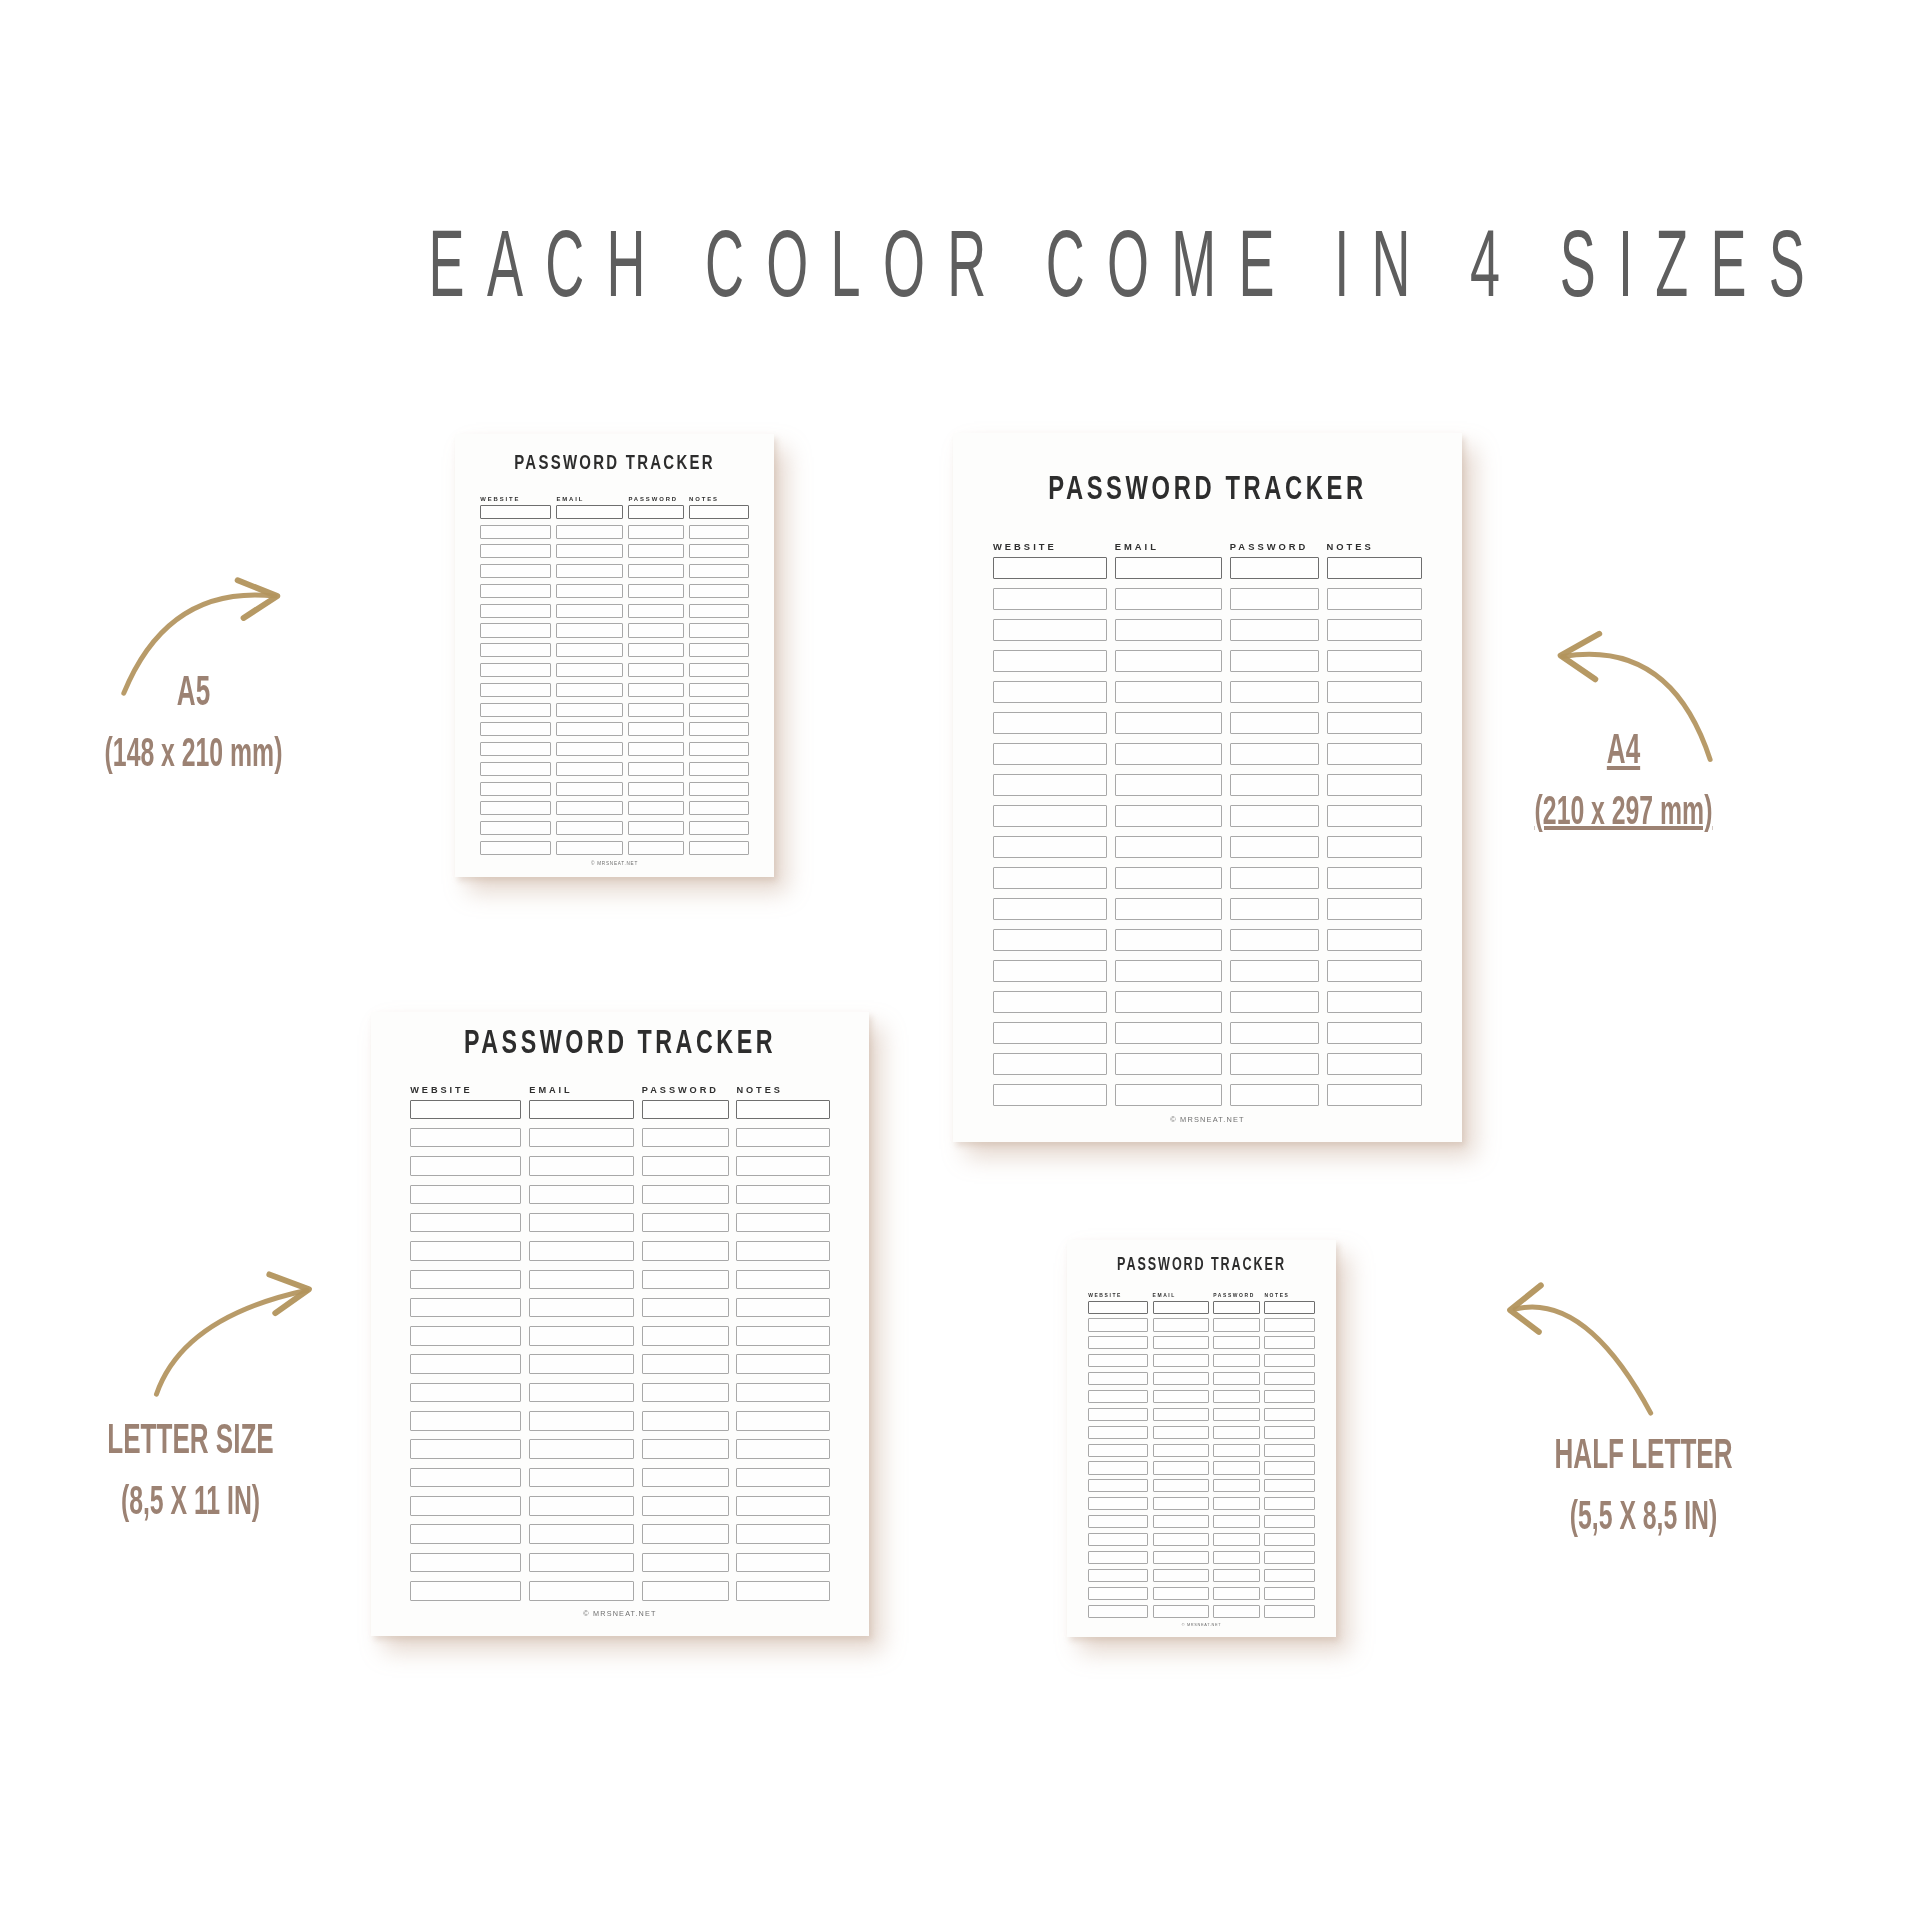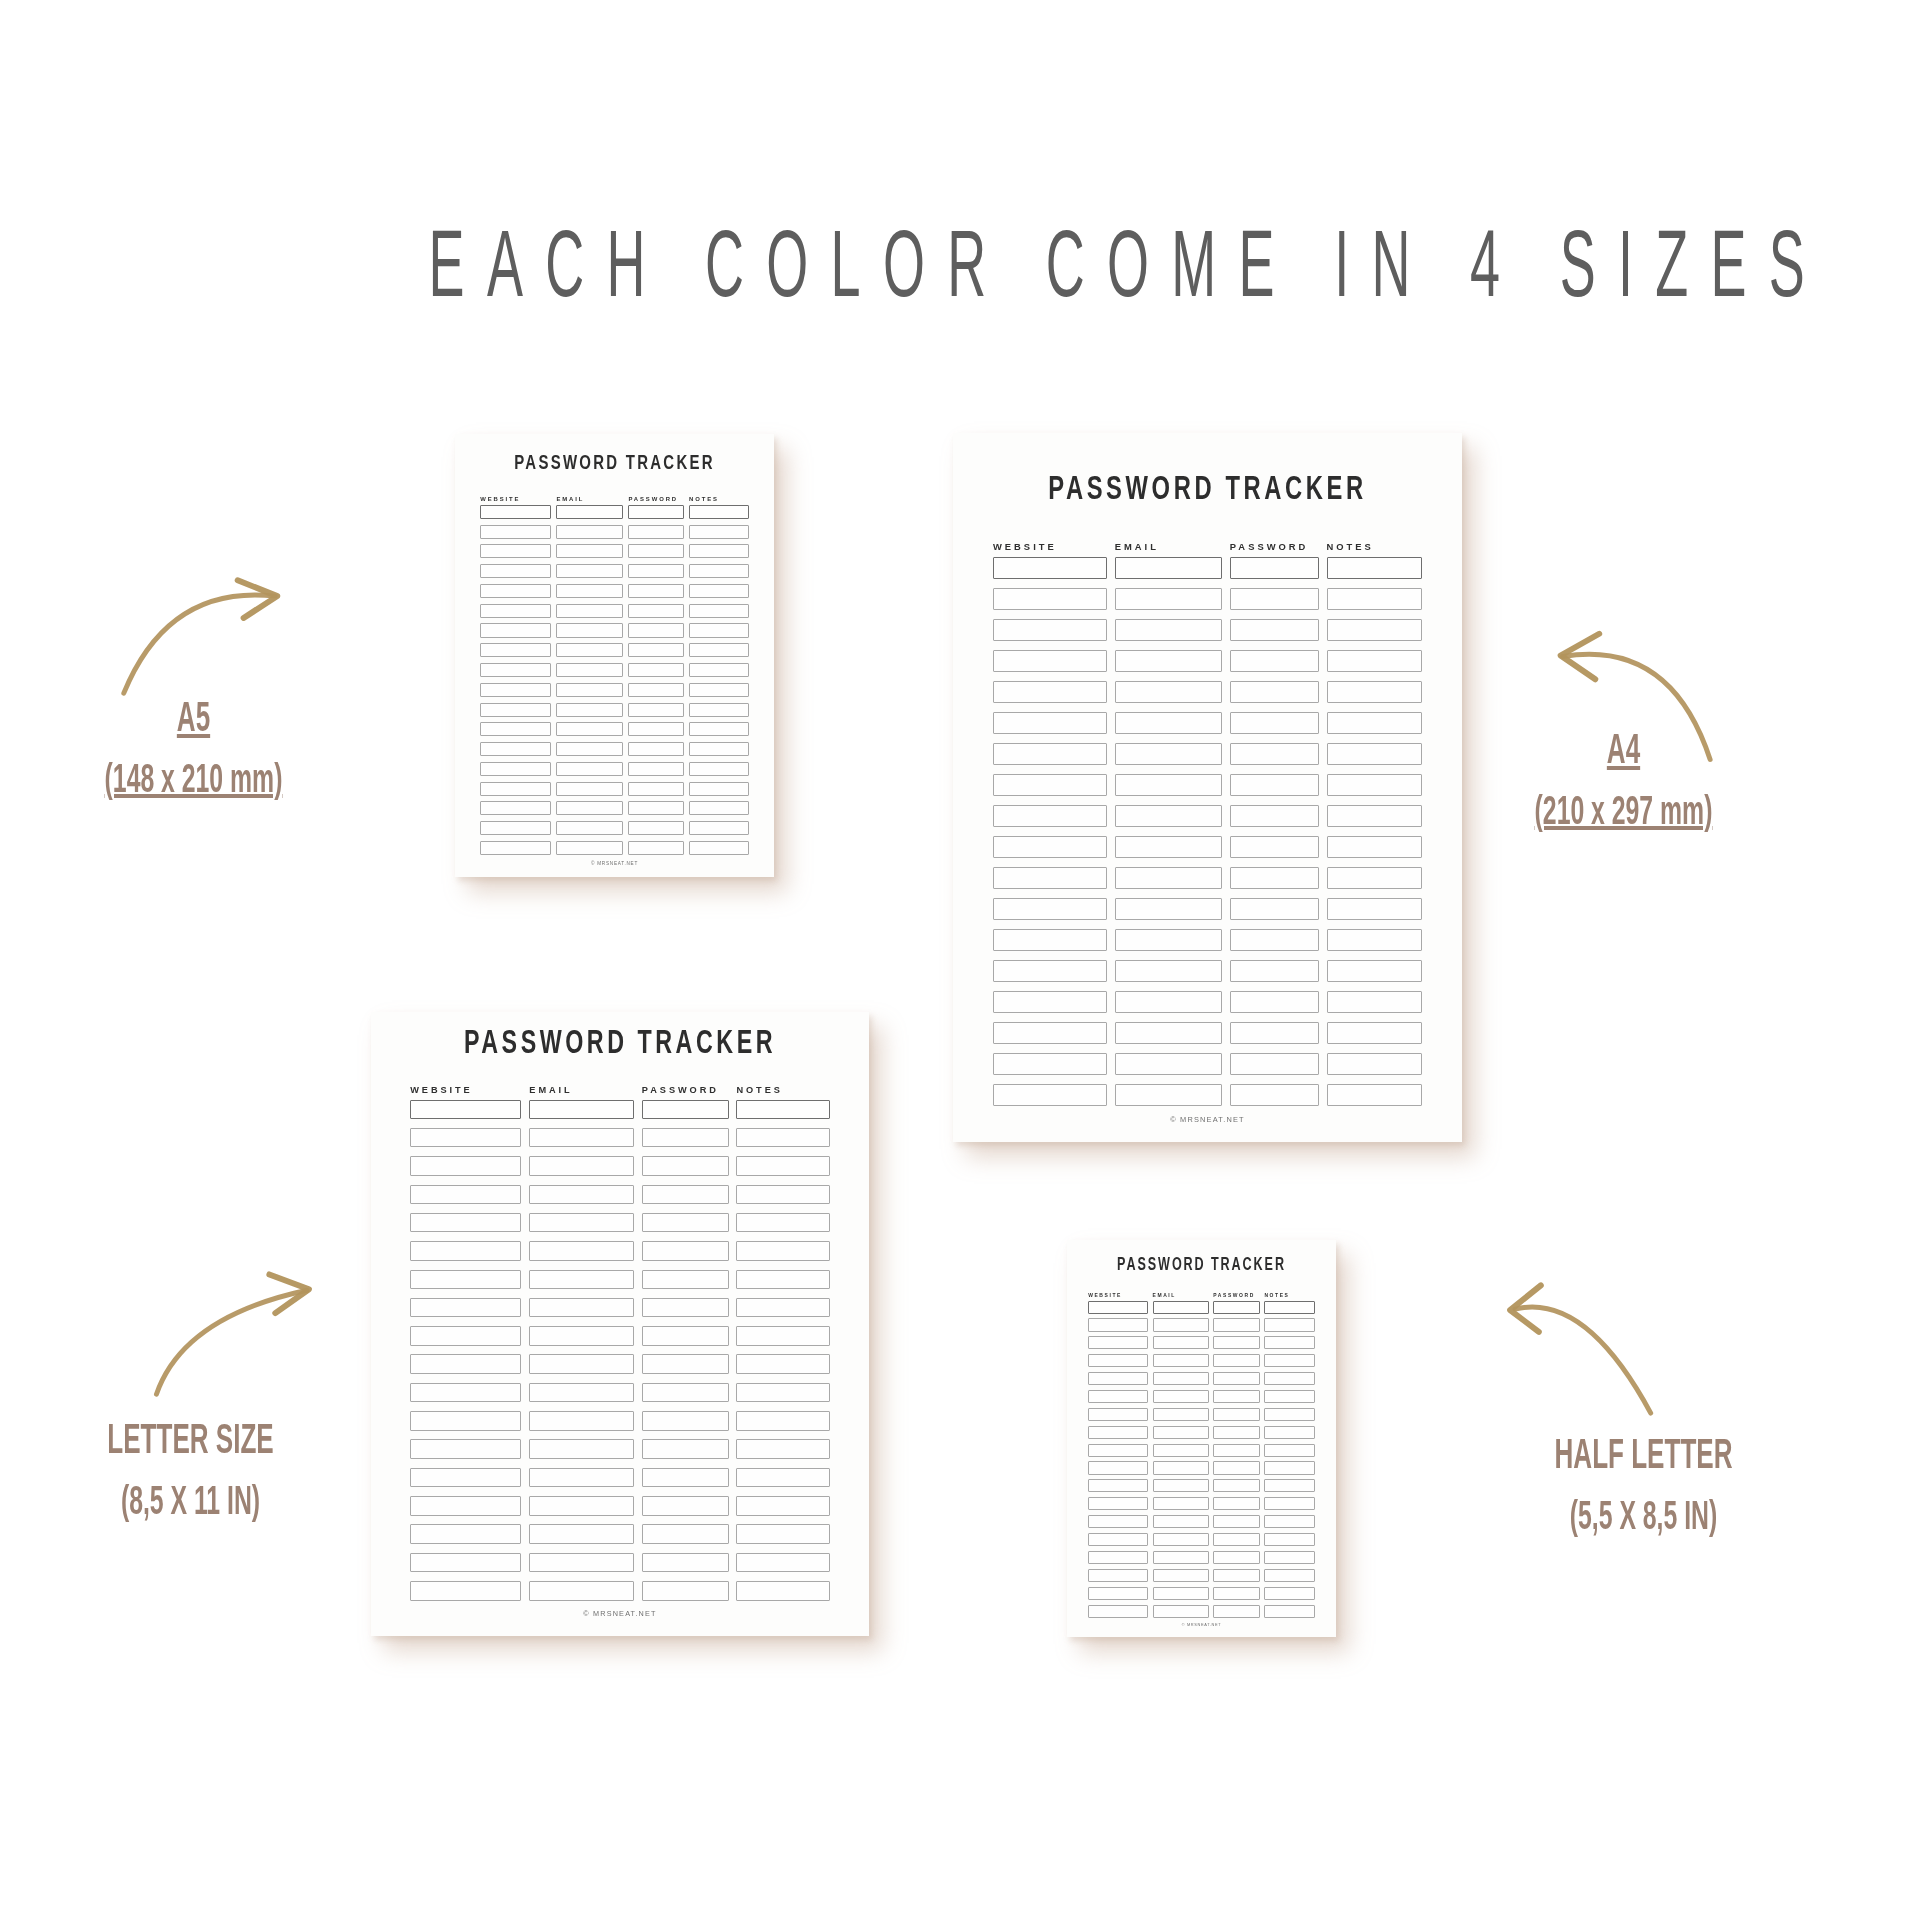--- a/index.html
+++ b/index.html
@@ -65,21 +65,21 @@
     font-size:calc(var(--u)*7.4px);letter-spacing:calc(var(--u)*1.2px);
     margin:calc(var(--u)*9px) 8px calc(var(--u)*18px);white-space:nowrap;
   }
 
   
   .size-label{position:absolute;width:317px;text-align:center;color:var(--c-label,#9c8273);}
   .size-label .line{display:block;white-space:nowrap;font-weight:bold;
     transform:scale(0.62,1.0);transform-origin:center top;}
   .size-name{font-size:42px;line-height:1.1;}
   .size-dims{font-size:40px;line-height:1.1;margin-top:16px;}
-  .label-a5    {left:35px;  top:694px;text-decoration:underline;}
+  .label-a5    {left:35px;  top:668px;}
   .label-a4    {left:1465px;top:726px;text-decoration:underline;}
   .label-letter{left:32px;  top:1416px;}
   .label-half  {left:1485px;top:1431px;}
 
   
   .arrows{position:absolute;left:0;top:0;width:1927px;height:1927px;pointer-events:none;}
   .arrows path,.arrows polyline{
     fill:none;stroke:var(--c-arrow,#b2935c);
     stroke-linecap:round;stroke-linejoin:round;
   }

